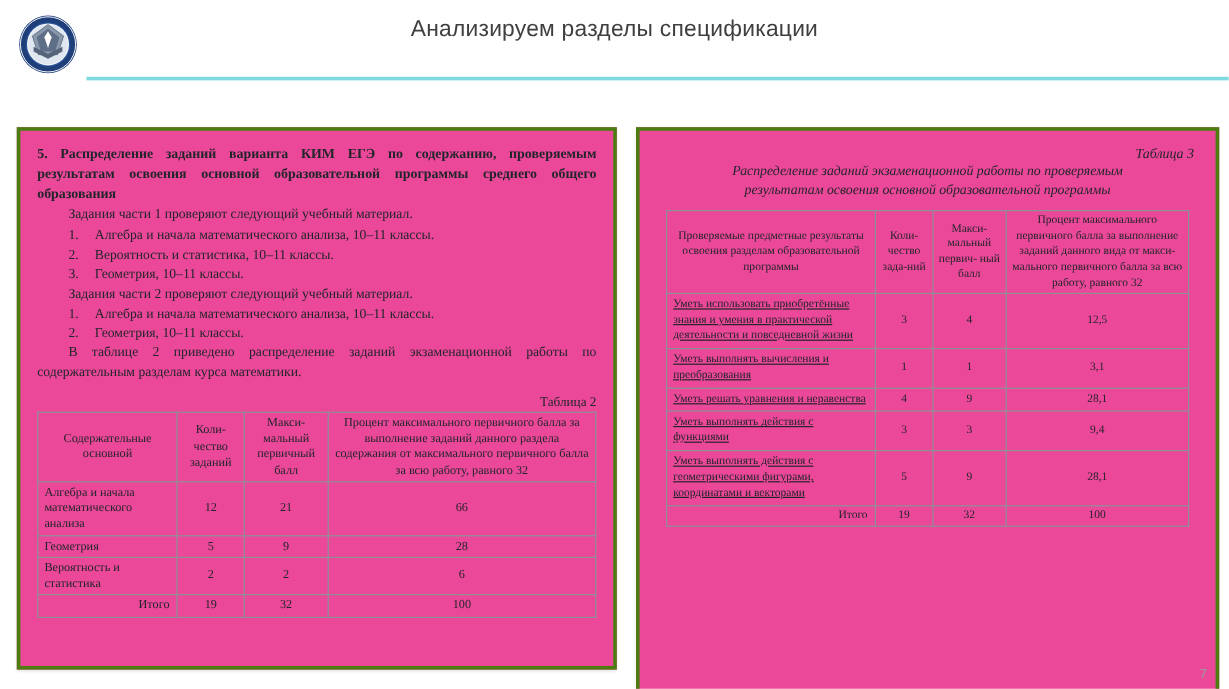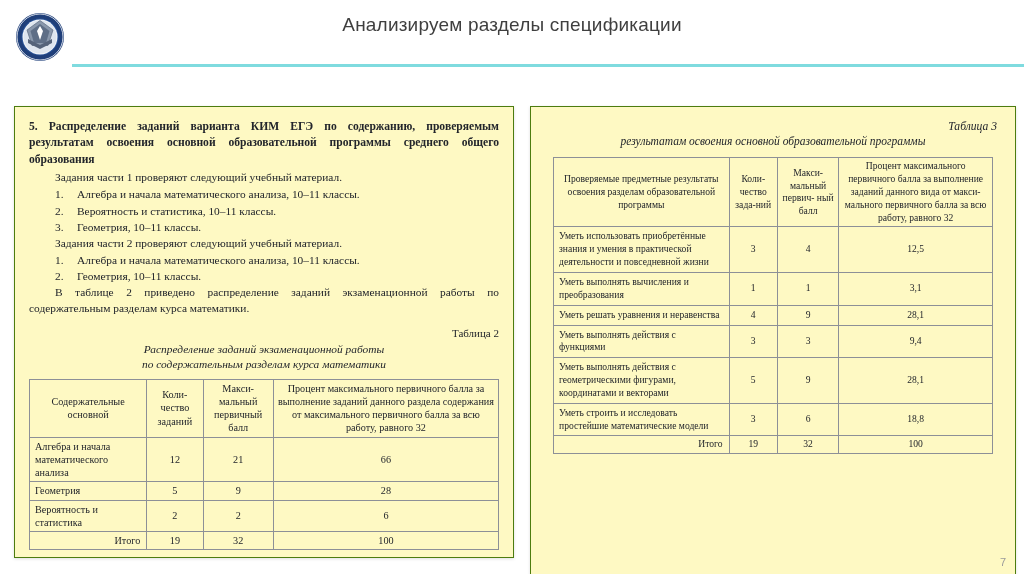--- a/index.html
+++ b/index.html
@@ -40,22 +40,22 @@
   .title-rule {
     position: absolute;
     left: 72px; top: 64px;
     width: 952px; height: 3px;
     background: #7fdbdf;
   }
 
   
   .panel {
     position: absolute;
-    background: #fef9c3;
-    border: 1px solid #4d7c0f;
+    background: #ec4899;
+    border: 3px solid #4d7c0f;
     box-shadow: 0 1px 3px rgba(0,0,0,0.13);
   }
   .panel-left {
     left: 14px; top: 106px;
     width: 500px; height: 452px;
     padding: 12px 14px 10px 14px;
   }
   .panel-right {
     left: 530px; top: 106px;
     width: 486px; height: 551px;
@@ -143,21 +143,21 @@
   .tbl-left { font-size: 10.2px; line-height: 1.3; }
   .tbl-left th { text-align: center; padding: 3px 3px; }
   .tbl-left td.label { text-align: left; padding-left: 5px; }
   .tbl-left td.num { text-align: center; }
   .tbl-left td.total-label { text-align: right; padding-right: 6px; }
   .tbl-left .hdr-wide { line-height: 1.3; }
 
   
   .tbl-right { font-size: 9.6px; line-height: 1.34; }
   .tbl-right th { text-align: center; padding: 3px 3px; }
-  .tbl-right td.label { text-align: left; padding-left: 5px; padding-top:3px; padding-bottom:3px;}
+  .tbl-right td.label { text-align: left; padding-left: 5px; padding-top:3px; padding-bottom:3px;text-decoration:underline;}
   .tbl-right td.num { text-align: center; }
   .tbl-right td.total-label { text-align: right; padding-right: 6px; }
 
   .right-table-wrap { padding: 0 8px; }
 
   
   .page-number {
     position: absolute;
     right: 18px; bottom: 6px;
     font-size: 11px;
@@ -223,24 +223,20 @@
       </li>
       <li>
         <span class="num">2.</span>
         <span>Геометрия, 10–11 классы.</span>
       </li>
     </ol>
 
     <div class="doc-para">В таблице 2 приведено распределение заданий экзаменационной работы по содержательным разделам курса математики.</div>
 
     <div class="table-number">Таблица 2</div>
-    <div class="table-caption">
-      <div>Распределение заданий экзаменационной работы</div>
-      <div>по содержательным разделам курса математики</div>
-    </div>
 
     <table class="doctable tbl-left">
       <colgroup>
         <col style="width:25%">
           <col style="width:12%">
           <col style="width:15%">
           <col style="width:48%">
       </colgroup>
       <thead>
         <tr>
@@ -276,20 +272,21 @@
           <td class="num">100</td>
         </tr>
       </tbody>
     </table>
   </div>
 
   <div class="panel panel-right doc">
 
     <div class="table-number-right">Таблица 3</div>
     <div class="table-caption-right">
+      <div>Распределение заданий экзаменационной работы по проверяемым</div>
       <div>результатам освоения основной образовательной программы</div>
     </div>
 
     <div class="right-table-wrap">
       <table class="doctable tbl-right">
         <colgroup>
           <col style="width:40%">
             <col style="width:11%">
             <col style="width:14%">
             <col style="width:35%">
@@ -327,26 +324,20 @@
             <td class="num">3</td>
             <td class="num">9,4</td>
           </tr>
           <tr>
             <td class="label">Уметь выполнять действия с геометрическими фигурами, координатами и векторами</td>
             <td class="num">5</td>
             <td class="num">9</td>
             <td class="num">28,1</td>
           </tr>
           <tr>
-            <td class="label">Уметь строить и исследовать простейшие математические модели</td>
-            <td class="num">3</td>
-            <td class="num">6</td>
-            <td class="num">18,8</td>
-          </tr>
-          <tr>
             <td class="total-label">Итого</td>
             <td class="num">19</td>
             <td class="num">32</td>
             <td class="num">100</td>
           </tr>
         </tbody>
       </table>
     </div>
   </div>
 

